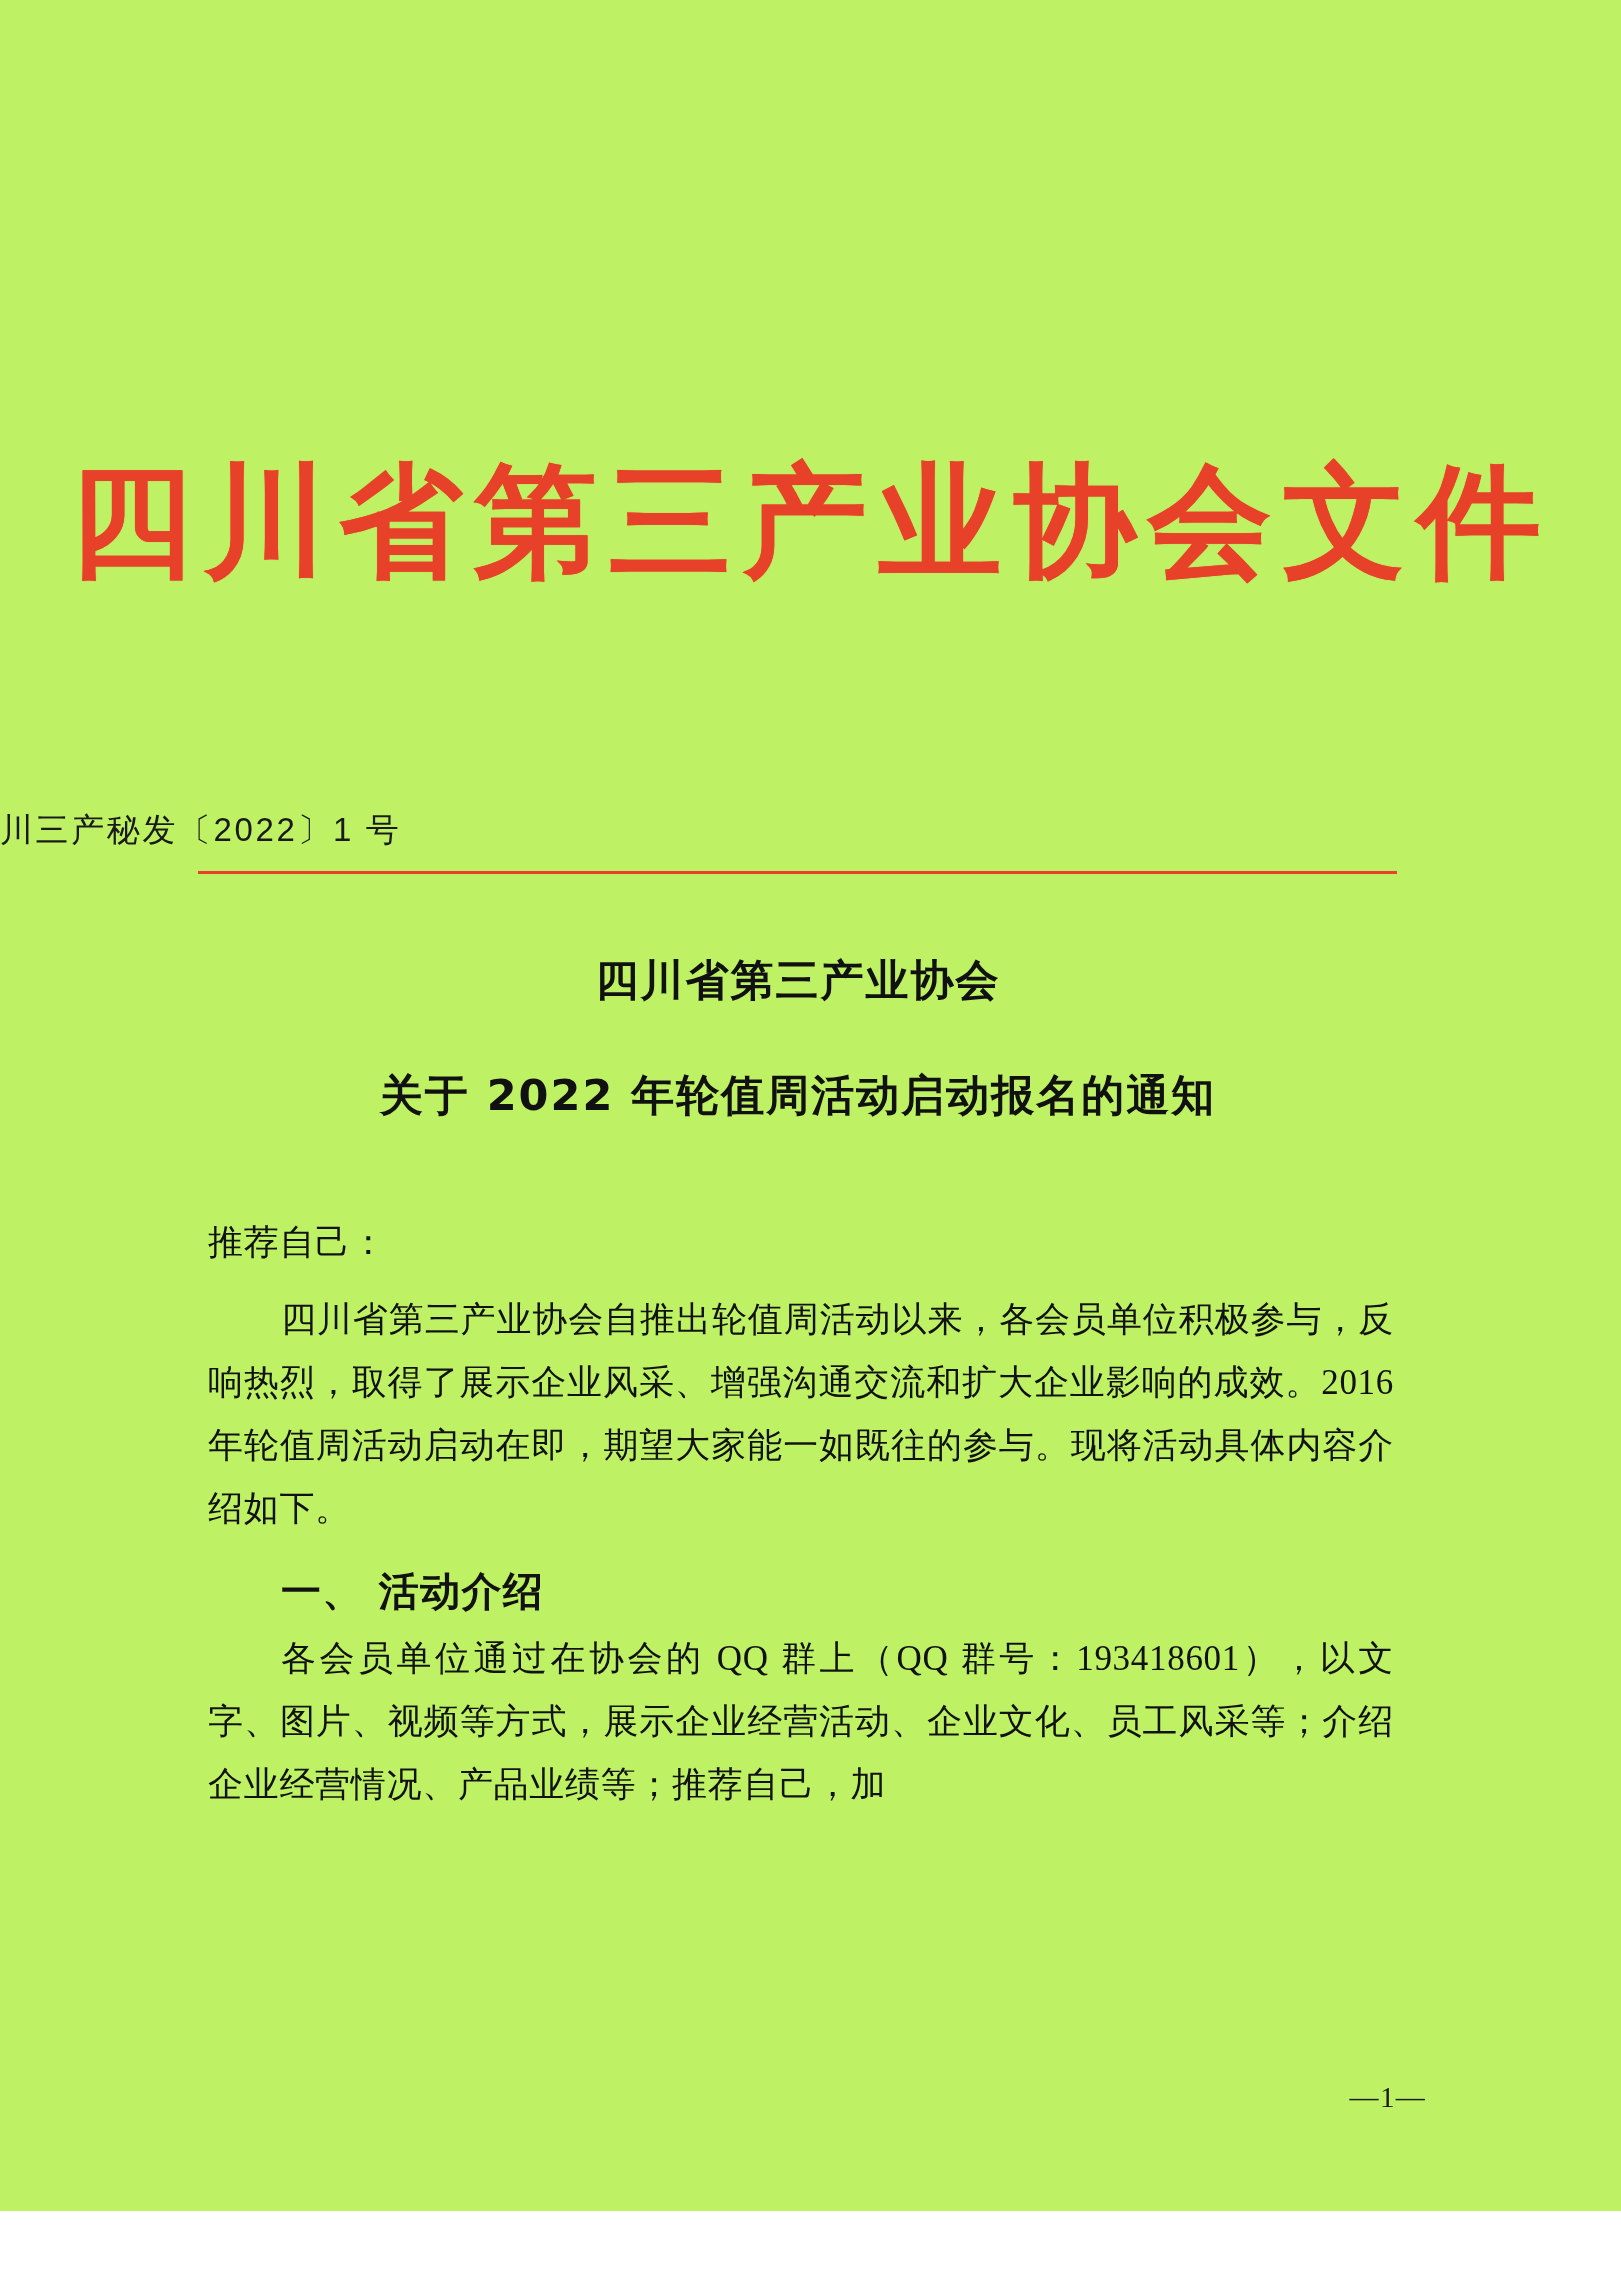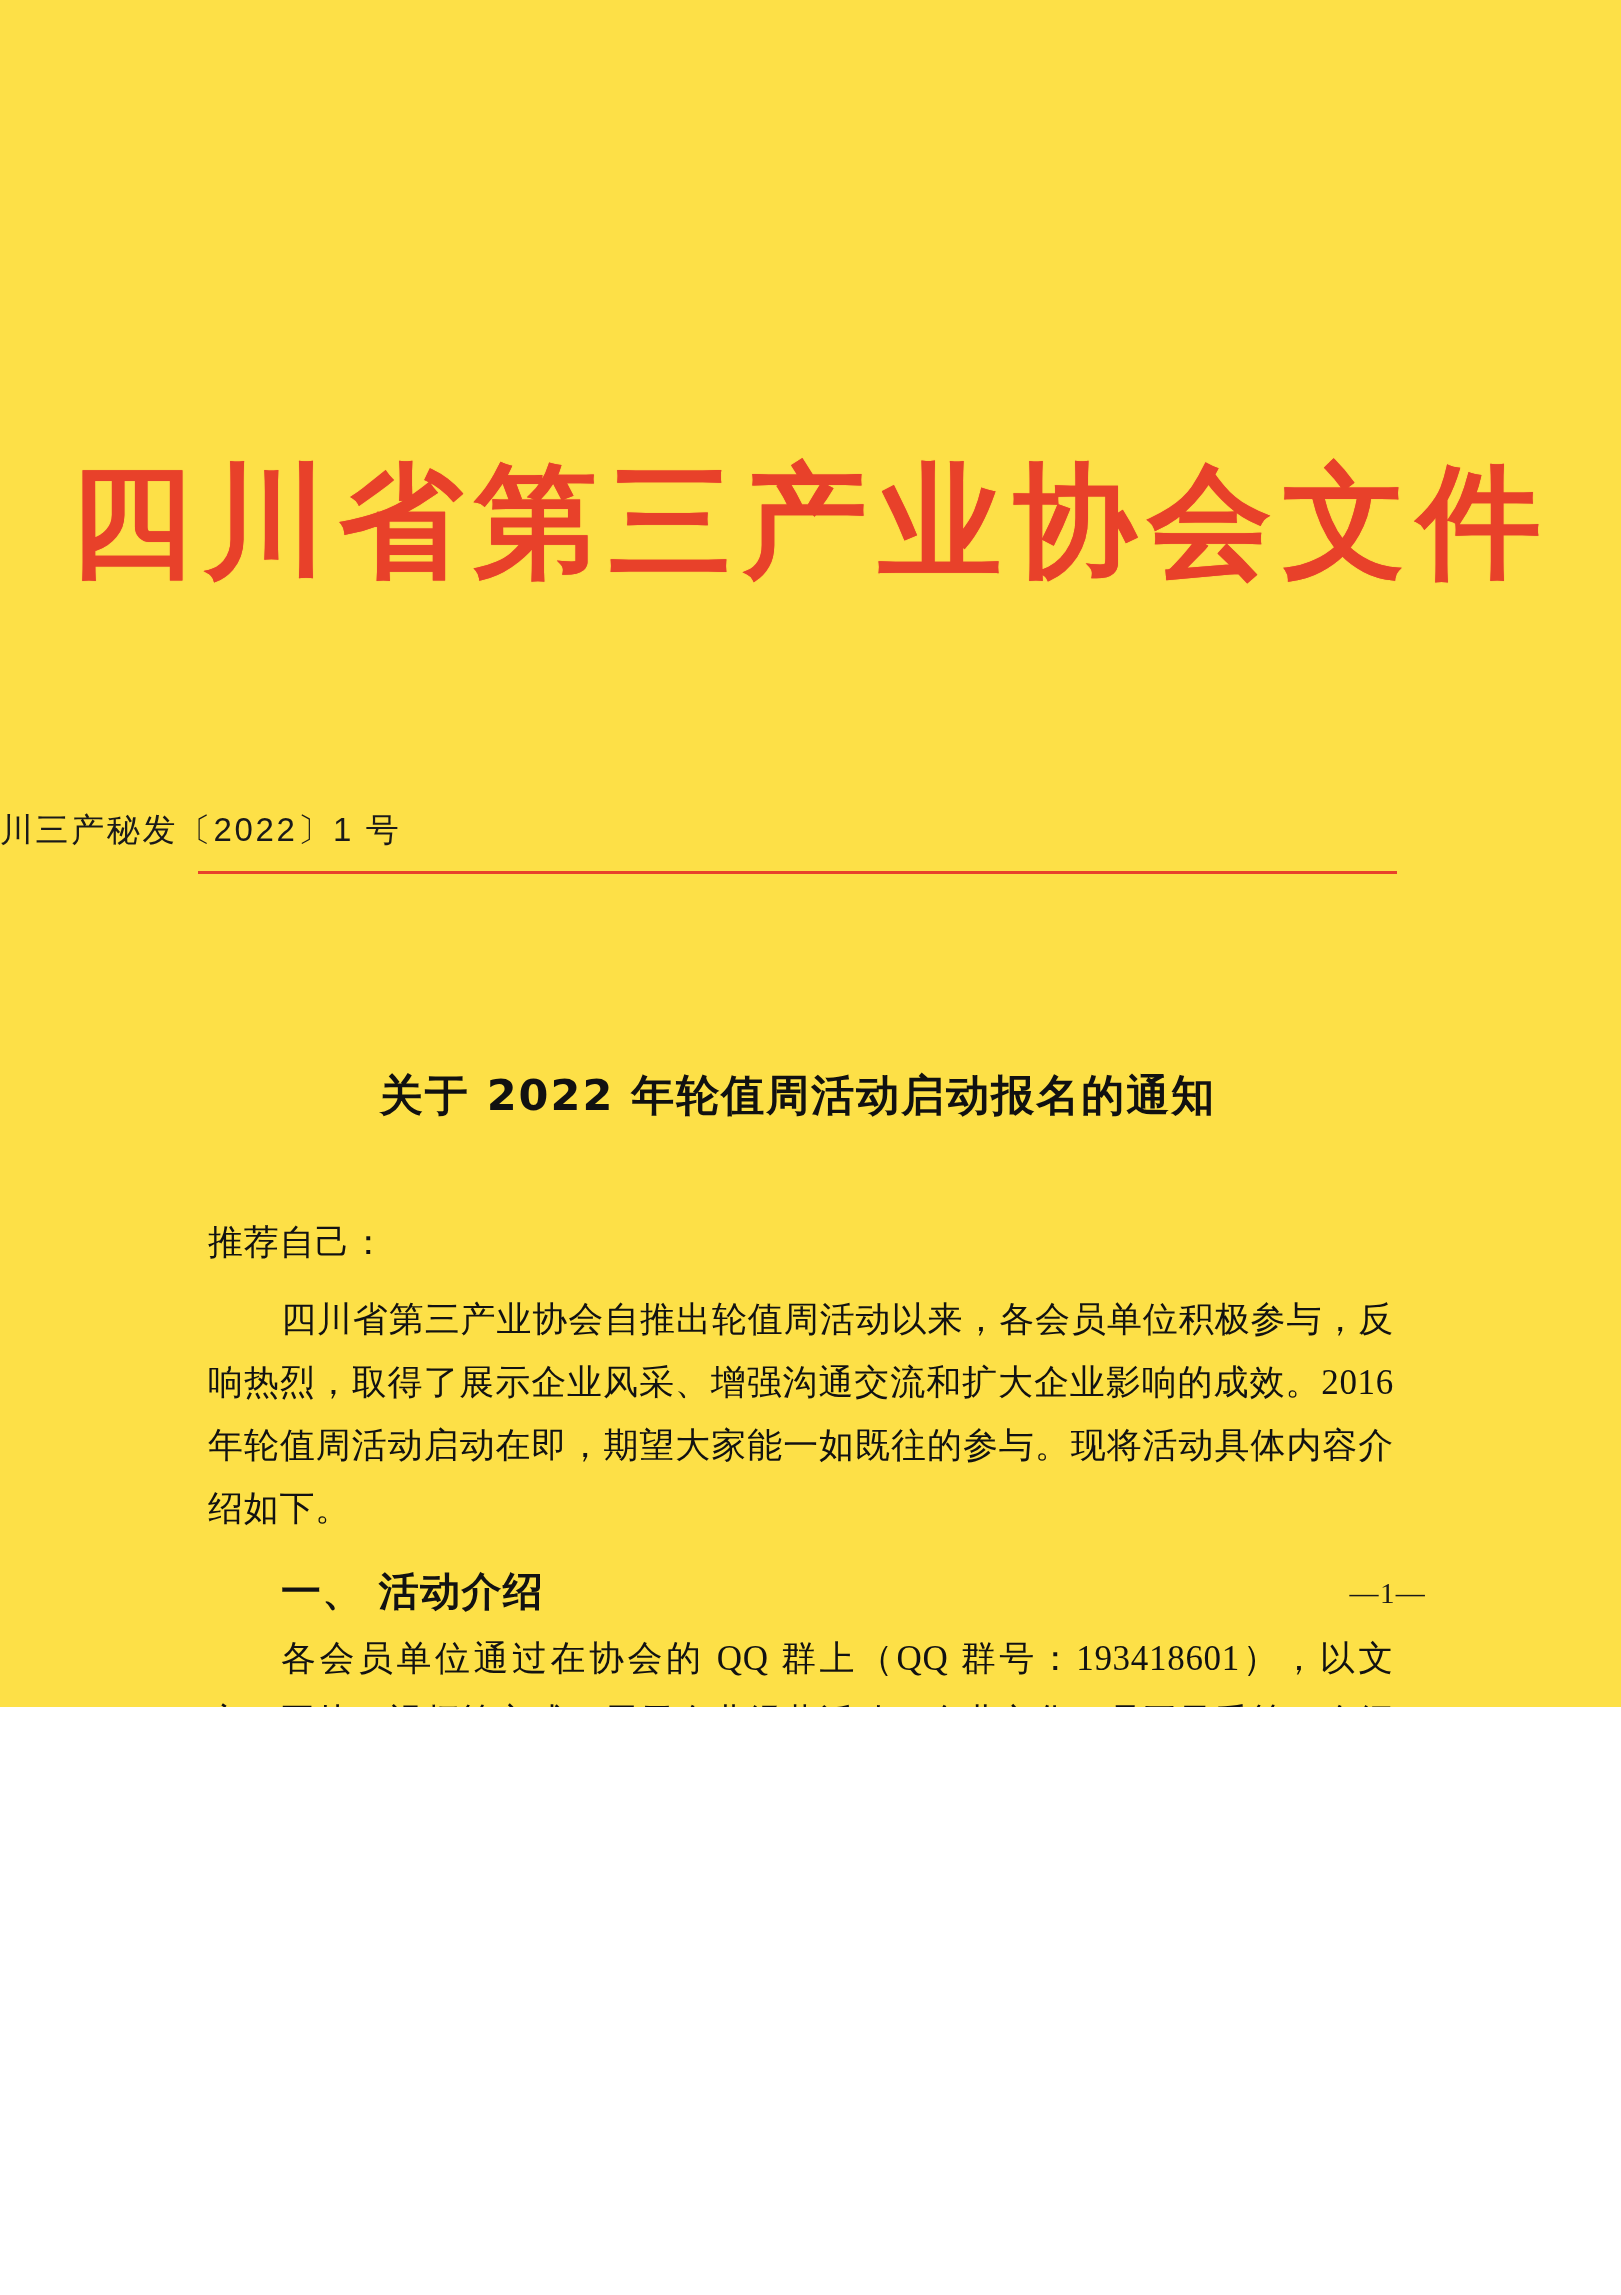--- a/index.html
+++ b/index.html
@@ -7,23 +7,23 @@
     padding: 0;
     background: #ffffff;
   }
   body {
     font-family: "Liberation Serif", "DejaVu Serif", serif;
     color: #111111;
   }
   .page {
     position: relative;
     width: 1622px;
-    height: 1707px;
+    height: 2211px;
     margin: 0 auto;
-    background: #fde047;
+    background: #bef264;
     overflow: hidden;
   }
 
   
   .masthead {
     position: absolute;
     top: 458px;
     left: 0;
     right: 0;
     text-align: center;
@@ -126,20 +126,21 @@
 <body>
 
 <div class="page">
 
   <div class="masthead">四川省第三产业协会文件</div>
 
   <div class="doc-number">川三产秘发〔2022〕1 号</div>
 
   <div class="red-rule"></div>
 
+  <div class="heading heading-line1">四川省第三产业协会</div>
 
   <div class="heading heading-line2">关于 2022 年轮值周活动启动报名的通知</div>
 
   <div class="body-block">
     <p class="salutation">推荐自己：</p>
 
     <p class="para">四川省第三产业协会自推出轮值周活动以来，各会员单位积极参与，反响热烈，取得了展示企业风采、增强沟通交流和扩大企业影响的成效。2016 年轮值周活动启动在即，期望大家能一如既往的参与。现将活动具体内容介绍如下。</p>
 
     <p class="section-title">一、 活动介绍</p>
 

